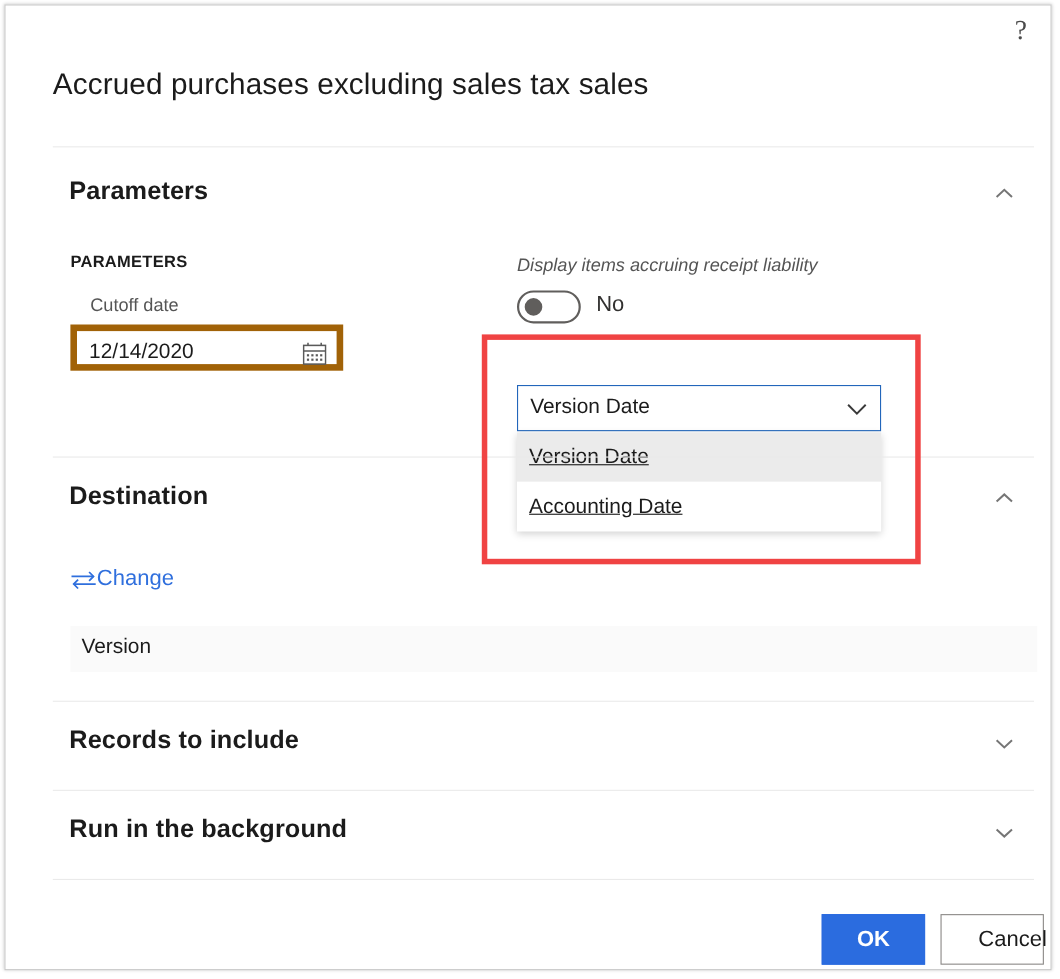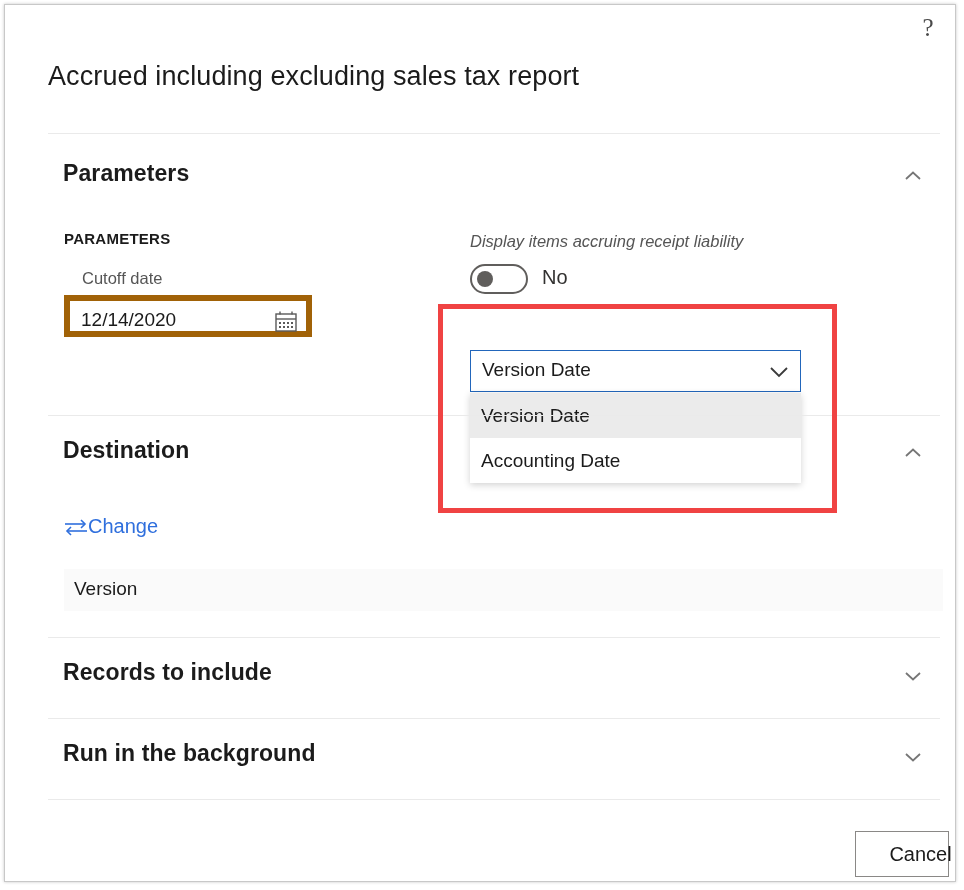--- a/index.html
+++ b/index.html
@@ -205,20 +205,21 @@
   }
   .combo-opt {
     height: 45px;
     line-height: 45px;
     padding-left: 11px;
     font-size: 19px;
     color: #1b1b1b;
     background: #ffffff;
     cursor: pointer;
     box-sizing: border-box;
+    text-decoration: underline;
   }
   .combo-opt.sel { background: #ebebeb; }
 
   
   .change-link {
     position: absolute;
     left: 59px;
     top: 510px;
     display: flex;
     align-items: center;
@@ -275,21 +276,21 @@
     border: 1px solid #8a8886;
     padding-left: 37px;
   }
 </style>
 </head>
 <body>
 
 <div class="dialog">
 
   <div class="help-btn">?</div>
-  <div class="dialog-title">Accrued including excluding sales tax report</div>
+  <div class="dialog-title">Accrued purchases excluding sales tax sales</div>
   <div class="hr" style="top:128px;"></div>
 
   <div class="section-head" style="top:155px;">
     <div class="section-title">Parameters</div>
     <span class="chev">
       <svg width="22" height="22" viewBox="0 0 22 22">
           <polyline points="4,13 11,6.5 18,13" fill="none" stroke="#767676" stroke-width="1.8"></polyline>
         </svg>
     </span>
   </div>
@@ -385,15 +386,16 @@
     <div class="section-title">Run in the background</div>
     <span class="chev">
       <svg width="22" height="22" viewBox="0 0 22 22">
           <polyline points="4,8 11,14.5 18,8" fill="none" stroke="#767676" stroke-width="1.8"></polyline>
         </svg>
     </span>
   </div>
 
   <div class="hr" style="top:794px;"></div>
 
+  <div class="btn btn-ok">OK</div>
   <div class="btn btn-cancel">Cancel</div>
 
 </div>
 
 </body></html>

